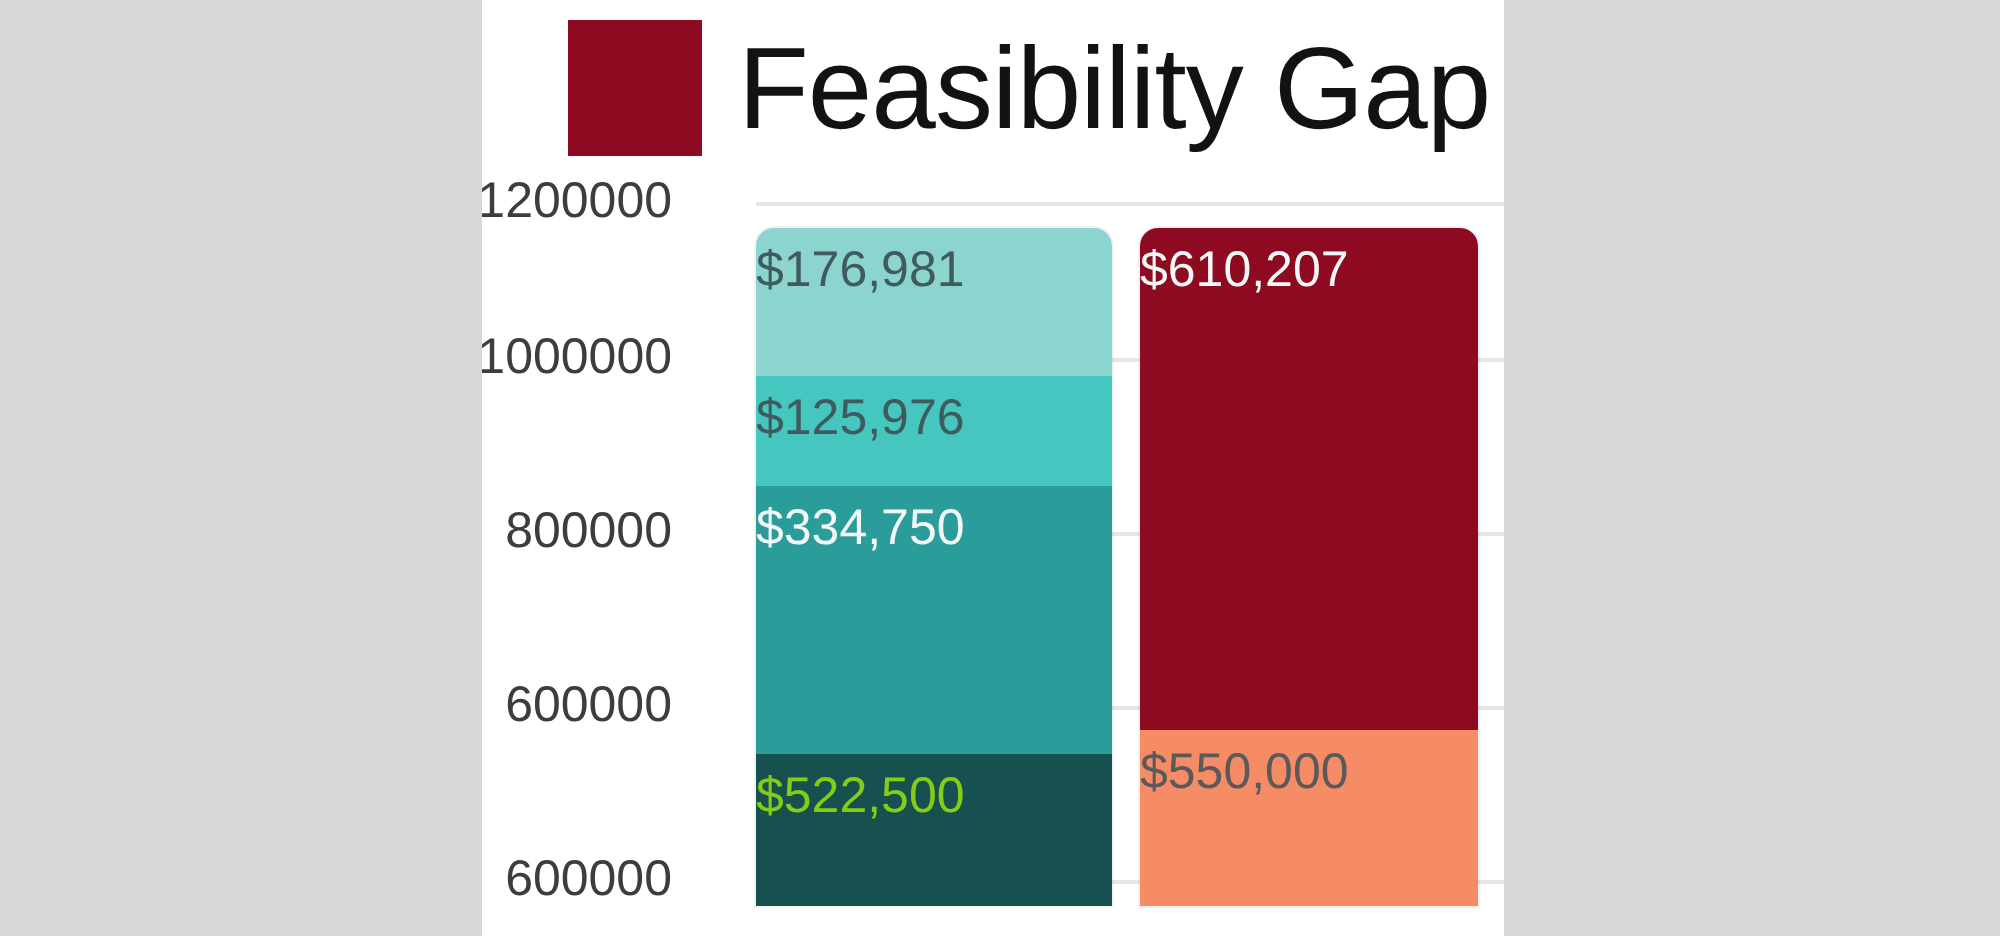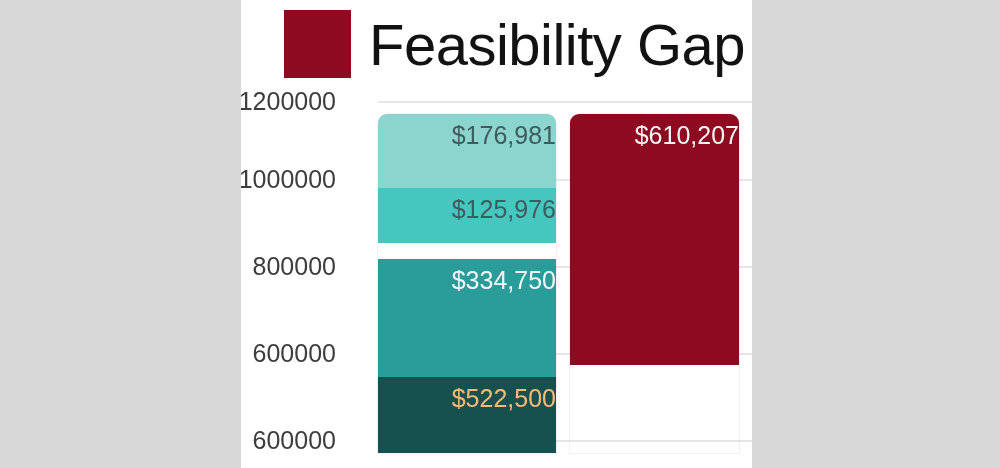--- a/index.html
+++ b/index.html
@@ -97,21 +97,21 @@
     position: absolute;
     left: 0;
     width: 100%;
     box-sizing: border-box;
   }
   .seg-label {
     position: absolute;
     left: 0;
     top: 7px;
     width: 100%;
-    text-align: right;
+    text-align: left;
     font-size: 25px;
     white-space: nowrap;
     pointer-events: none;
   }
 </style>
 </head>
 <body>
 
 <div id="panel">
 
@@ -136,28 +136,31 @@
         <div class="ytick" style="top: 348px;">600000</div>
       </div>
     <div id="bars">
         <div class="bar" id="bar-left" style="top: 22px; height: 339px;">
           <div class="seg" style="top: 0px; height: 74px; background: rgb(140, 212, 206);">
             <div class="seg-label" style="color: rgb(63, 91, 94);">$176,981</div>
           </div>
           <div class="seg" style="top: 74px; height: 55px; background: rgb(69, 198, 190); padding-left: 28px;">
             <div class="seg-label" style="color: rgb(63, 91, 94);">$125,976</div>
           </div>
-          <div class="seg" style="top: 145px; height: 134px; background: rgb(42, 157, 154);">
+          <div class="seg" style="top: 129px; height: 134px; background: rgb(42, 157, 154);">
             <div class="seg-label" style="color: rgb(242, 247, 247);">$334,750</div>
           </div>
           <div class="seg" style="top: 263px; height: 76px; background: rgb(22, 81, 79);">
-            <div class="seg-label" style="color: #fdba74;">$522,500</div>
+            <div class="seg-label" style="color: #84cc16;">$522,500</div>
           </div>
         </div>
         <div class="bar" id="bar-right" style="top: 22px; height: 339px;">
           <div class="seg" style="top: 0px; height: 251px; background: rgb(142, 10, 32); padding-left: 20px;">
             <div class="seg-label" style="color: rgb(242, 247, 247);">$610,207</div>
+          </div>
+          <div class="seg" style="top: 251px; height: 88px; background: rgb(245, 140, 102);">
+            <div class="seg-label" style="color: rgb(90, 90, 90);">$550,000</div>
           </div>
         </div>
       </div>
   </div>
 
 </div>
 
 </body></html>

